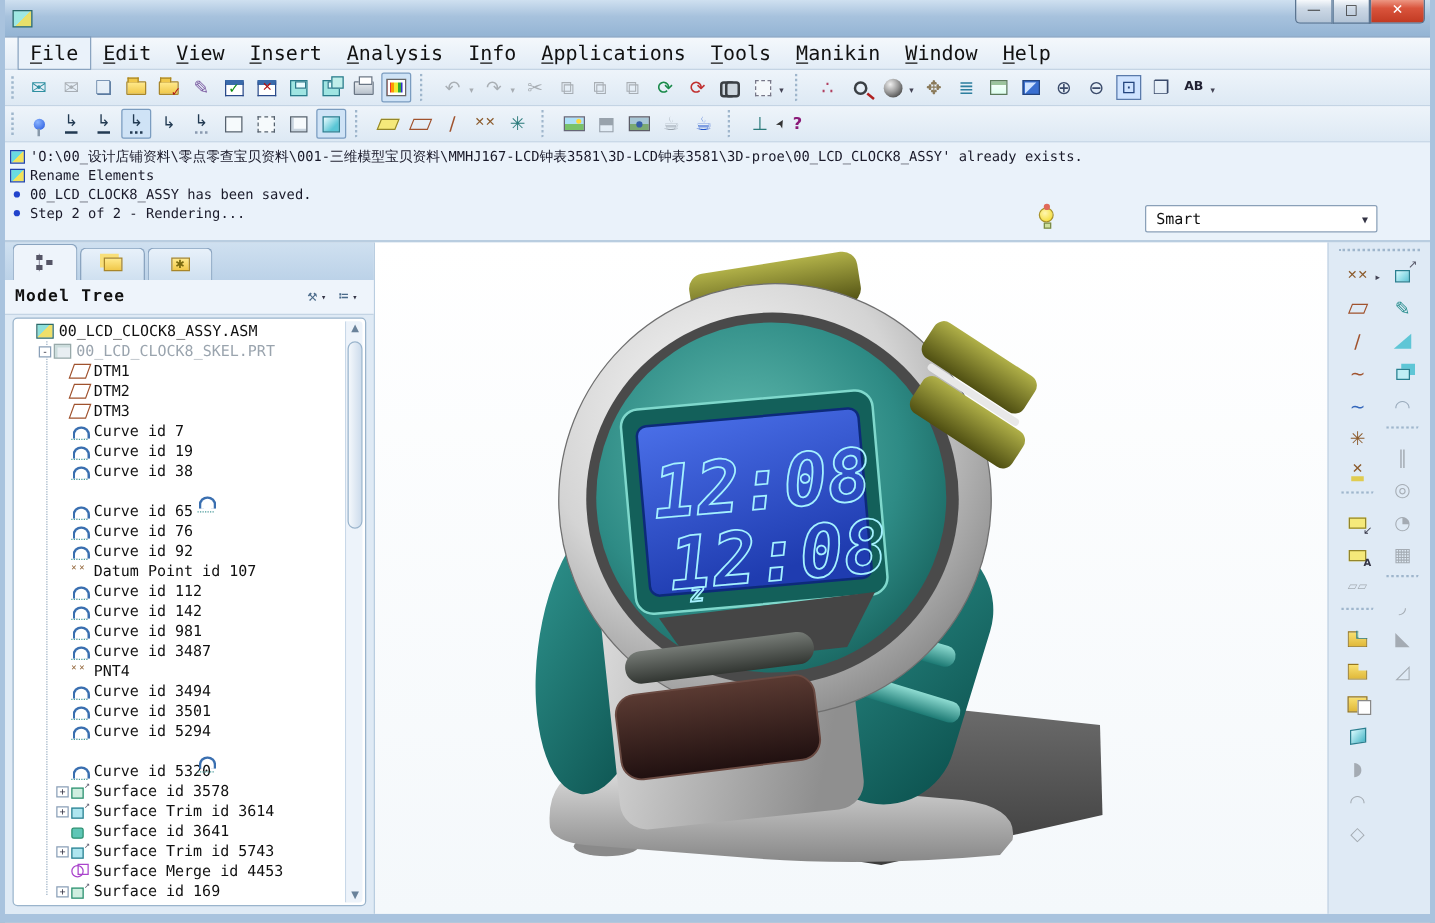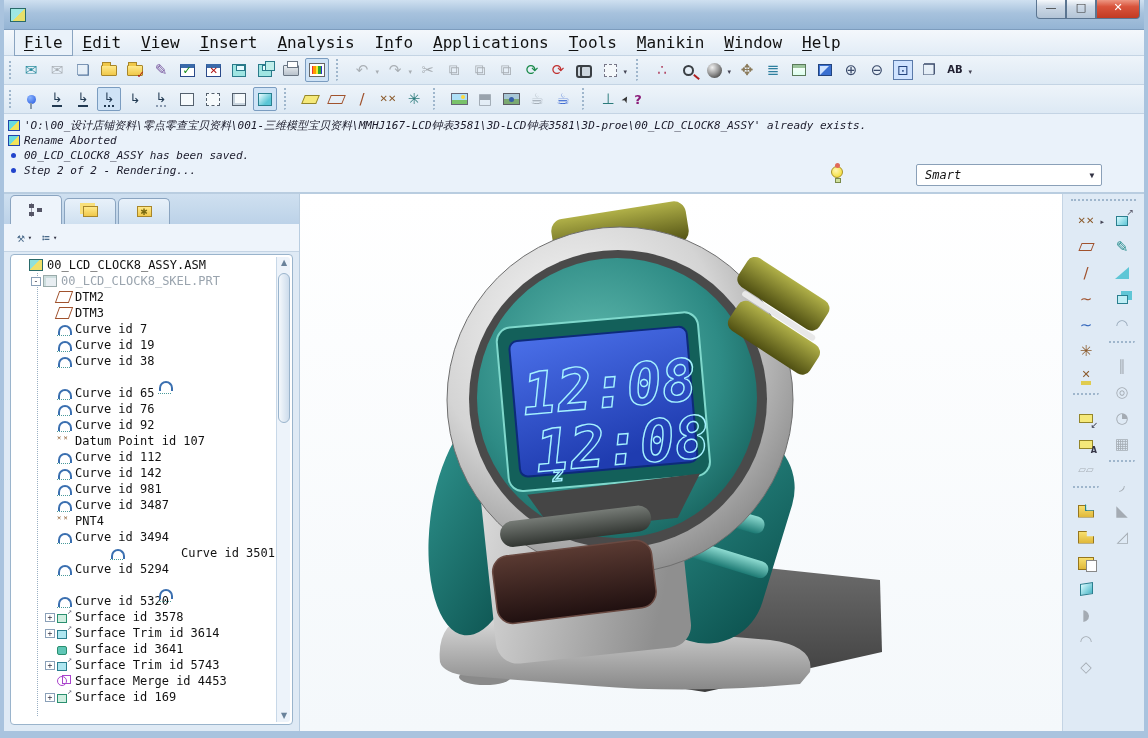--- a/index.html
+++ b/index.html
@@ -82,21 +82,21 @@
 .glyph.i-asm1::after { content:""; position:absolute; right:-2px; top:-4px; width:8px; height:7px; background:linear-gradient(135deg,#d8fbff,#5fc6d6); border:1px solid #2a7f8f;}
 .glyph.i-asm2::after { content:"⚲"; position:absolute; right:-4px; top:-9px; font-size:10px; color:#444;}
 .glyph.i-asm3 { clip-path:none;}
 .glyph.i-asm3::after { content:""; position:absolute; right:-4px; bottom:-3px; width:9px; height:10px; background:#fff; border:1px solid #888;}
 .glyph.i-extrude { width:13px; height:12px; background:linear-gradient(135deg,#d8fbff,#49b6c6); border:1px solid #2a7f8f; transform:skewY(-8deg);}
 .glyph.i-trim { width:12px; height:10px; background:linear-gradient(135deg,#d8fbff,#5fc6d6); border:1px solid #2a7f8f; position:relative;}
 .glyph.i-trim::after { content:"↗"; position:absolute; right:-7px; top:-9px; font-size:9px; color:#556;}
 .glyph.i-extend { width:0; height:0; border-style:solid; border-width:0 0 12px 14px; border-color:transparent transparent #5fc6d6 transparent;}
 .glyph.i-offset { width:11px; height:9px; background:#bfeef5; border:1px solid #2a7f8f; box-shadow:4px -4px 0 #5fc6d6;}
 
-.msgarea { height:80px; flex:0 0 80px; background:#eaf2fa; border-bottom:2px solid #b9cde0; position:relative; padding:4px 0 0 4px; font-family:"DejaVu Sans Mono",monospace; overflow:hidden;font-style:italic;}
+.msgarea { height:80px; flex:0 0 80px; background:#eaf2fa; border-bottom:2px solid #b9cde0; position:relative; padding:4px 0 0 4px; font-family:"DejaVu Sans Mono",monospace; overflow:hidden;}
 .msgline { display:flex; align-items:center; height:15px; font-size:11px; color:#1a1a2a; white-space:nowrap;}
 .msgline .msg-ic { flex:0 0 12px; height:11px; margin-right:4px;}
 .msg-ic.mi-alert { background:linear-gradient(135deg,#6adbe0 50%,#f2e35a 50%); border:1px solid #2244aa;}
 .msg-ic.mi-bullet { background:none; border:none; position:relative;}
 .msg-ic.mi-bullet::after { content:""; position:absolute; left:3px; top:3px; width:5px; height:5px; border-radius:50%; background:#2244cc;}
 .bulb { position:absolute; right:300px; bottom:8px; width:13px; height:18px; cursor:pointer;}
 .bulb .b1 { width:12px; height:12px; border-radius:50%; background:radial-gradient(circle at 40% 35%,#fff6b0,#f2d81e); border:1px solid #a8922a; position:relative;}
 .bulb .b1::before { content:""; position:absolute; left:3px; top:-4px; width:5px; height:5px; border-radius:50%; background:#e06a5a;}
 .bulb .b2 { width:6px; height:5px; margin:0 auto; background:#cfe09a; border:1px solid #7a8a4a;}
 .combo { position:absolute; right:42px; bottom:6px; width:186px; height:22px; background:#fff; border:1px solid #8aa0b8; border-radius:2px; display:flex; align-items:center; font-size:12px; font-family:"DejaVu Sans Mono",monospace; cursor:pointer;}
@@ -367,21 +367,21 @@
       </button>
   </div>
 
   <div class="msgarea">
     <div class="msgline">
         <span class="msg-ic mi-alert"></span>
         <span class="text">'O:\00_设计店铺资料\零点零查宝贝资料\001-三维模型宝贝资料\MMHJ167-LCD钟表3581\3D-LCD钟表3581\3D-proe\00_LCD_CLOCK8_ASSY'  already exists.</span>
       </div>
       <div class="msgline">
         <span class="msg-ic mi-alert"></span>
-        <span class="text">Rename Aborted</span>
+        <span class="text">Rename Elements</span>
       </div>
       <div class="msgline">
         <span class="msg-ic mi-bullet"></span>
         <span class="text">00_LCD_CLOCK8_ASSY has been saved.</span>
       </div>
       <div class="msgline">
         <span class="msg-ic mi-bullet"></span>
         <span class="text">Step 2 of 2 - Rendering...</span>
       </div>
     <div class="bulb">
@@ -402,20 +402,21 @@
             <span class="ti-tree"></span>
           </div>
         <div class="tab">
             <span class="ti-folders"></span>
           </div>
         <div class="tab">
             <span class="ti-star">✱</span>
           </div>
       </div>
       <div class="treehead">
+        <span class="tt">Model Tree</span>
         <div class="hbtn">
             <span>⚒</span>
             <span class="da">▾</span>
           </div>
         <div class="hbtn">
             <span>≔</span>
             <span class="da">▾</span>
           </div>
       </div>
       <div class="treebox">
@@ -427,20 +428,25 @@
               <span class="label">00_LCD_CLOCK8_ASSY.ASM</span>
             </div>
             <div class="trow grayed" style="padding-left: 18px;">
               <span class="expander box">-</span>
               <span class="node-icon ic-skel"></span>
               <span class="label">00_LCD_CLOCK8_SKEL.PRT</span>
             </div>
             <div class="trow" style="padding-left: 32px;">
               <span class="expander"></span>
               <span class="node-icon ic-dtm"></span>
+              <span class="label">DTM1</span>
+            </div>
+            <div class="trow" style="padding-left: 32px;">
+              <span class="expander"></span>
+              <span class="node-icon ic-dtm"></span>
               <span class="label">DTM2</span>
             </div>
             <div class="trow" style="padding-left: 32px;">
               <span class="expander"></span>
               <span class="node-icon ic-dtm"></span>
               <span class="label">DTM3</span>
             </div>
             <div class="trow" style="padding-left: 32px;">
               <span class="expander"></span>
               <span class="node-icon ic-curve"></span>
@@ -504,21 +510,21 @@
             <div class="trow" style="padding-left: 32px;">
               <span class="expander"></span>
               <span class="node-icon ic-point"></span>
               <span class="label">PNT4</span>
             </div>
             <div class="trow" style="padding-left: 32px;">
               <span class="expander"></span>
               <span class="node-icon ic-curve"></span>
               <span class="label">Curve id 3494</span>
             </div>
-            <div class="trow" style="padding-left: 32px; justify-content: space-between;">
+            <div class="trow" style="padding-left: 32px;">
               <span class="expander"></span>
               <span class="node-icon ic-curve"></span>
               <span class="label">Curve id 3501</span>
             </div>
             <div class="trow" style="padding-left: 32px;">
               <span class="expander"></span>
               <span class="node-icon ic-curve"></span>
               <span class="label">Curve id 5294</span>
             </div>
             <div class="trow" style="padding-left: 32px; flex-direction: column;">

